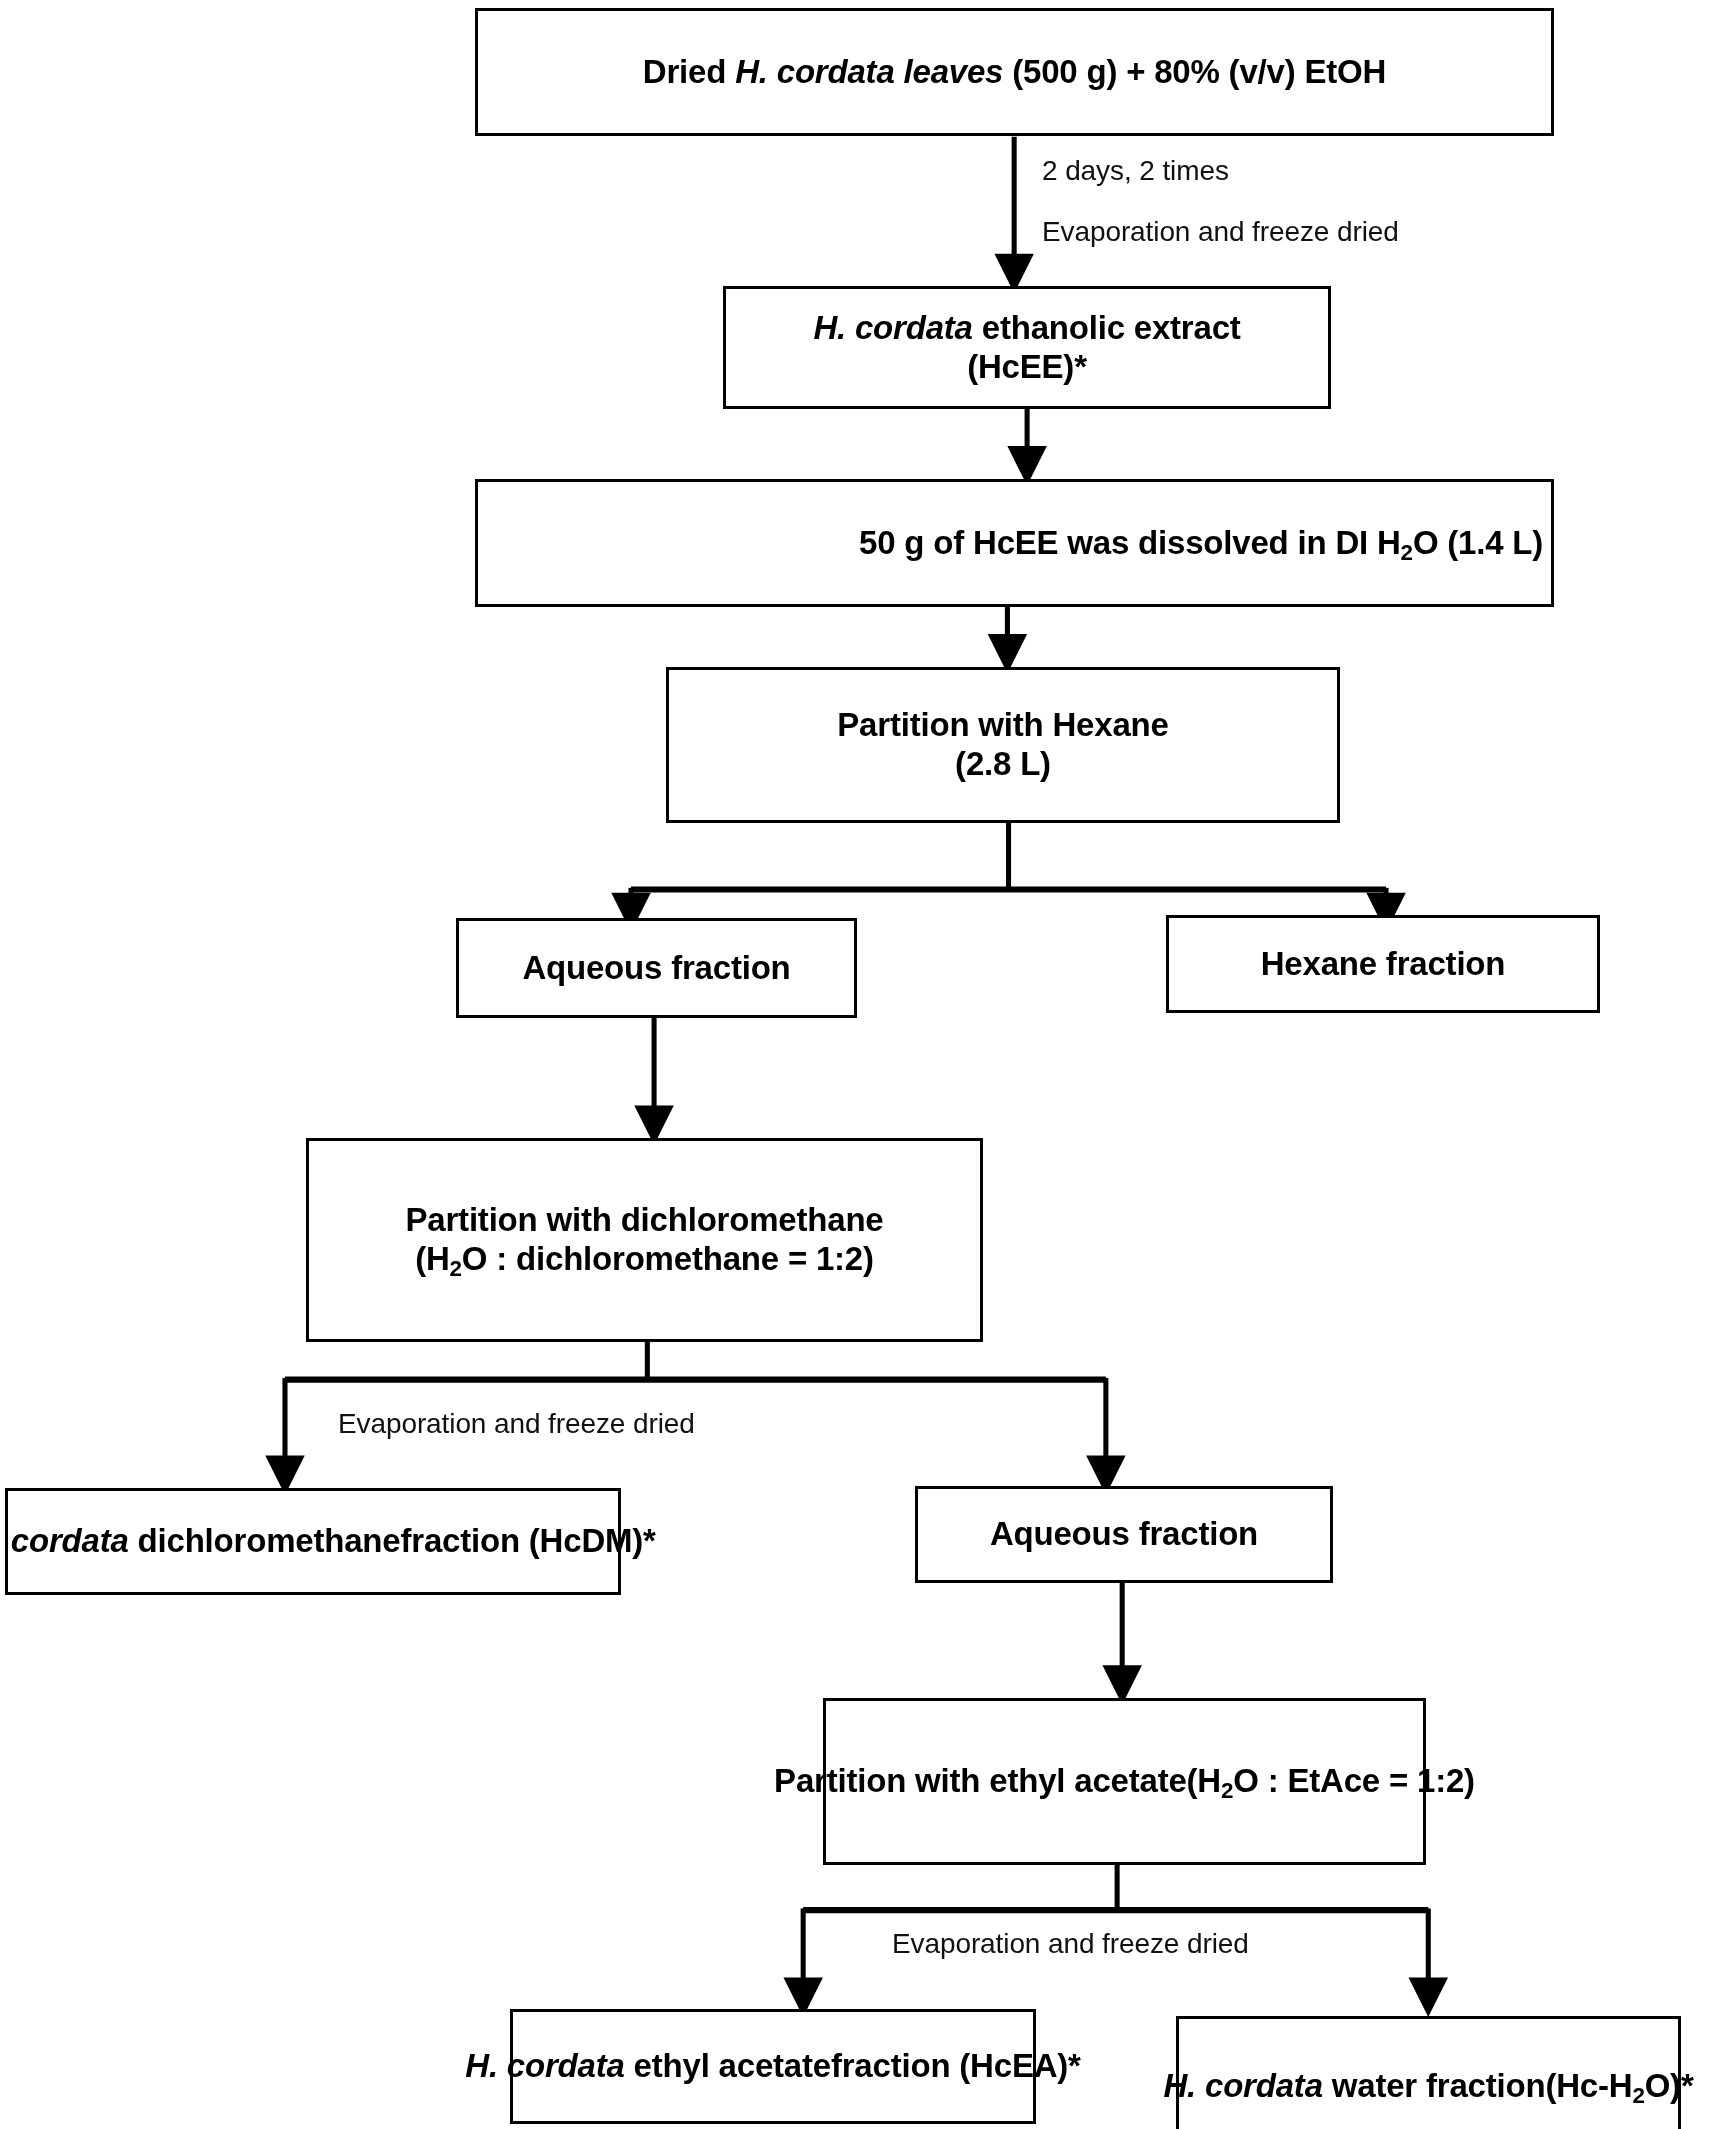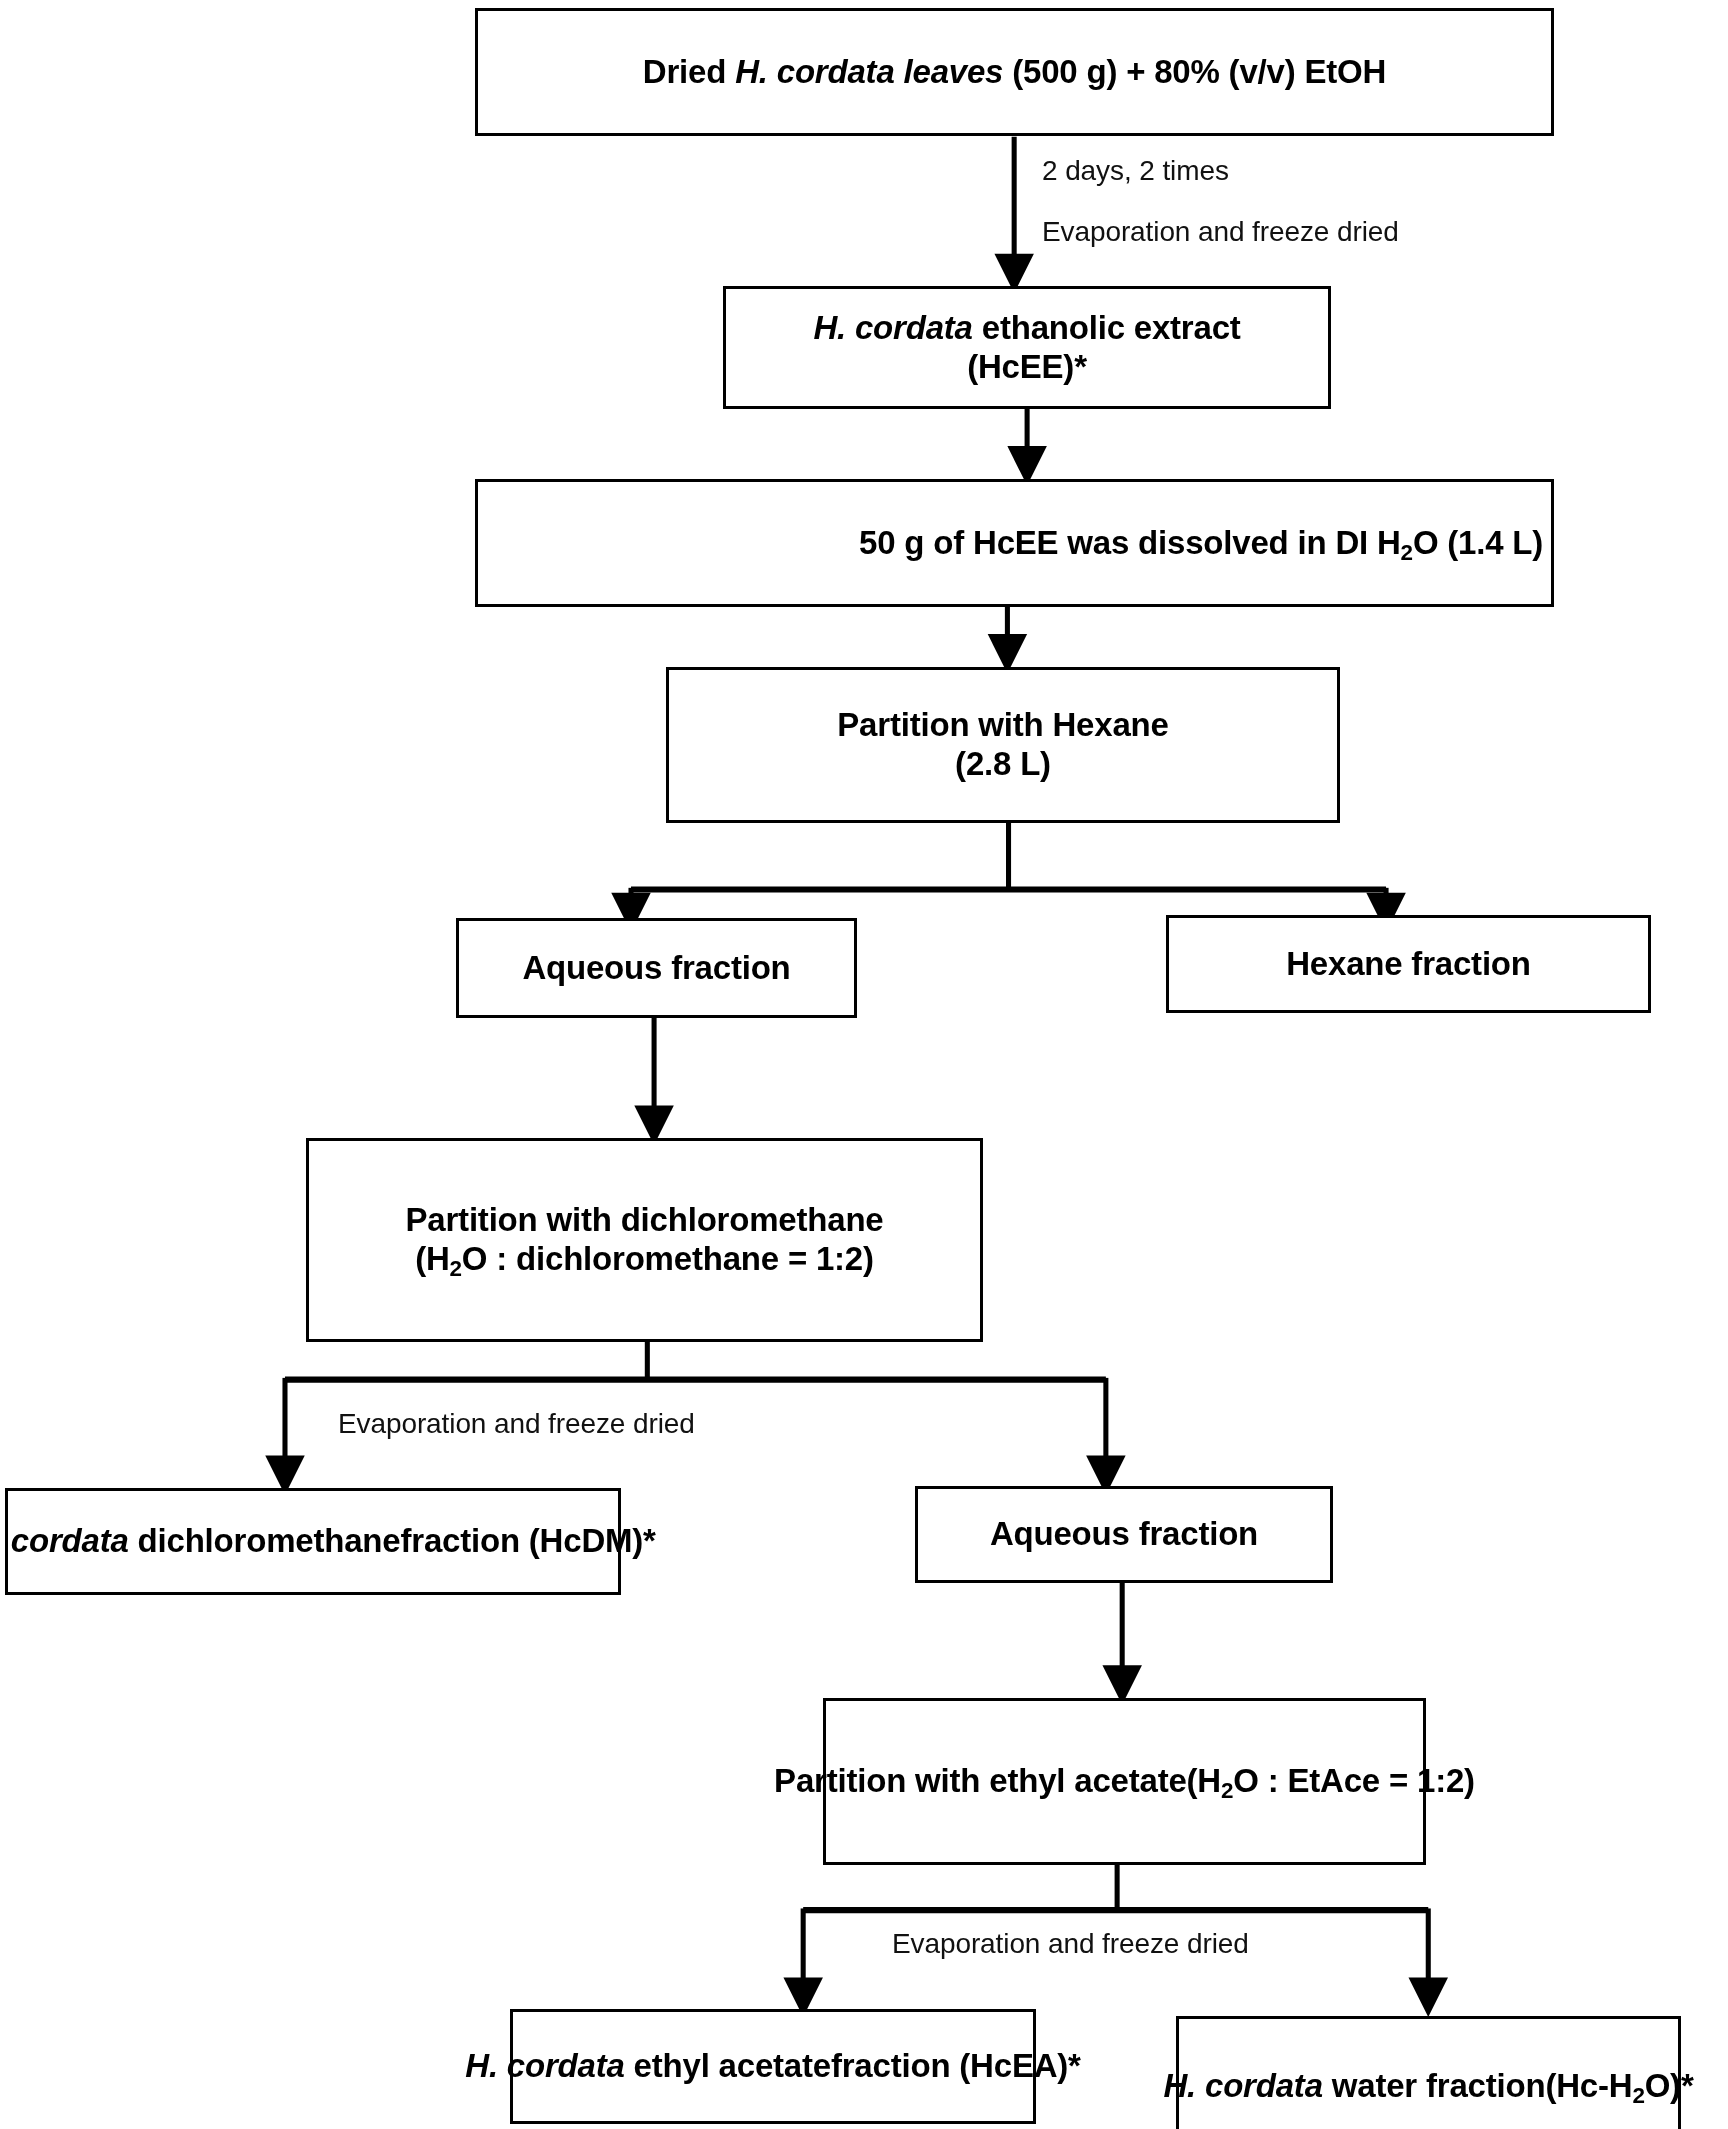--- a/index.html
+++ b/index.html
@@ -116,21 +116,21 @@
 
   <div class="node" style="left:666px; top:667px; width:674px; height:156px; flex-direction:column;">
     <span class="ln">Partition with Hexane</span>
     <span class="ln">(2.8 L)</span>
   </div>
 
   <div class="node" style="left:456px; top:918px; width:401px; height:100px;">
     <span class="ln">Aqueous fraction</span>
   </div>
 
-  <div class="node" style="left:1166px; top:915px; width:485px; height:98px;">
+  <div class="node" style="left:1166px; top:915px; width:434px; height:98px;">
     <span class="ln">Hexane fraction</span>
   </div>
 
   <div class="node" style="left:306px; top:1138px; width:677px; height:204px; flex-direction:column;align-items:center;">
     <span class="ln">Partition with dichloromethane</span>
     <span class="ln">
       (H<sub>2</sub>O : dichloromethane = 1:2)
     </span>
   </div>
 

